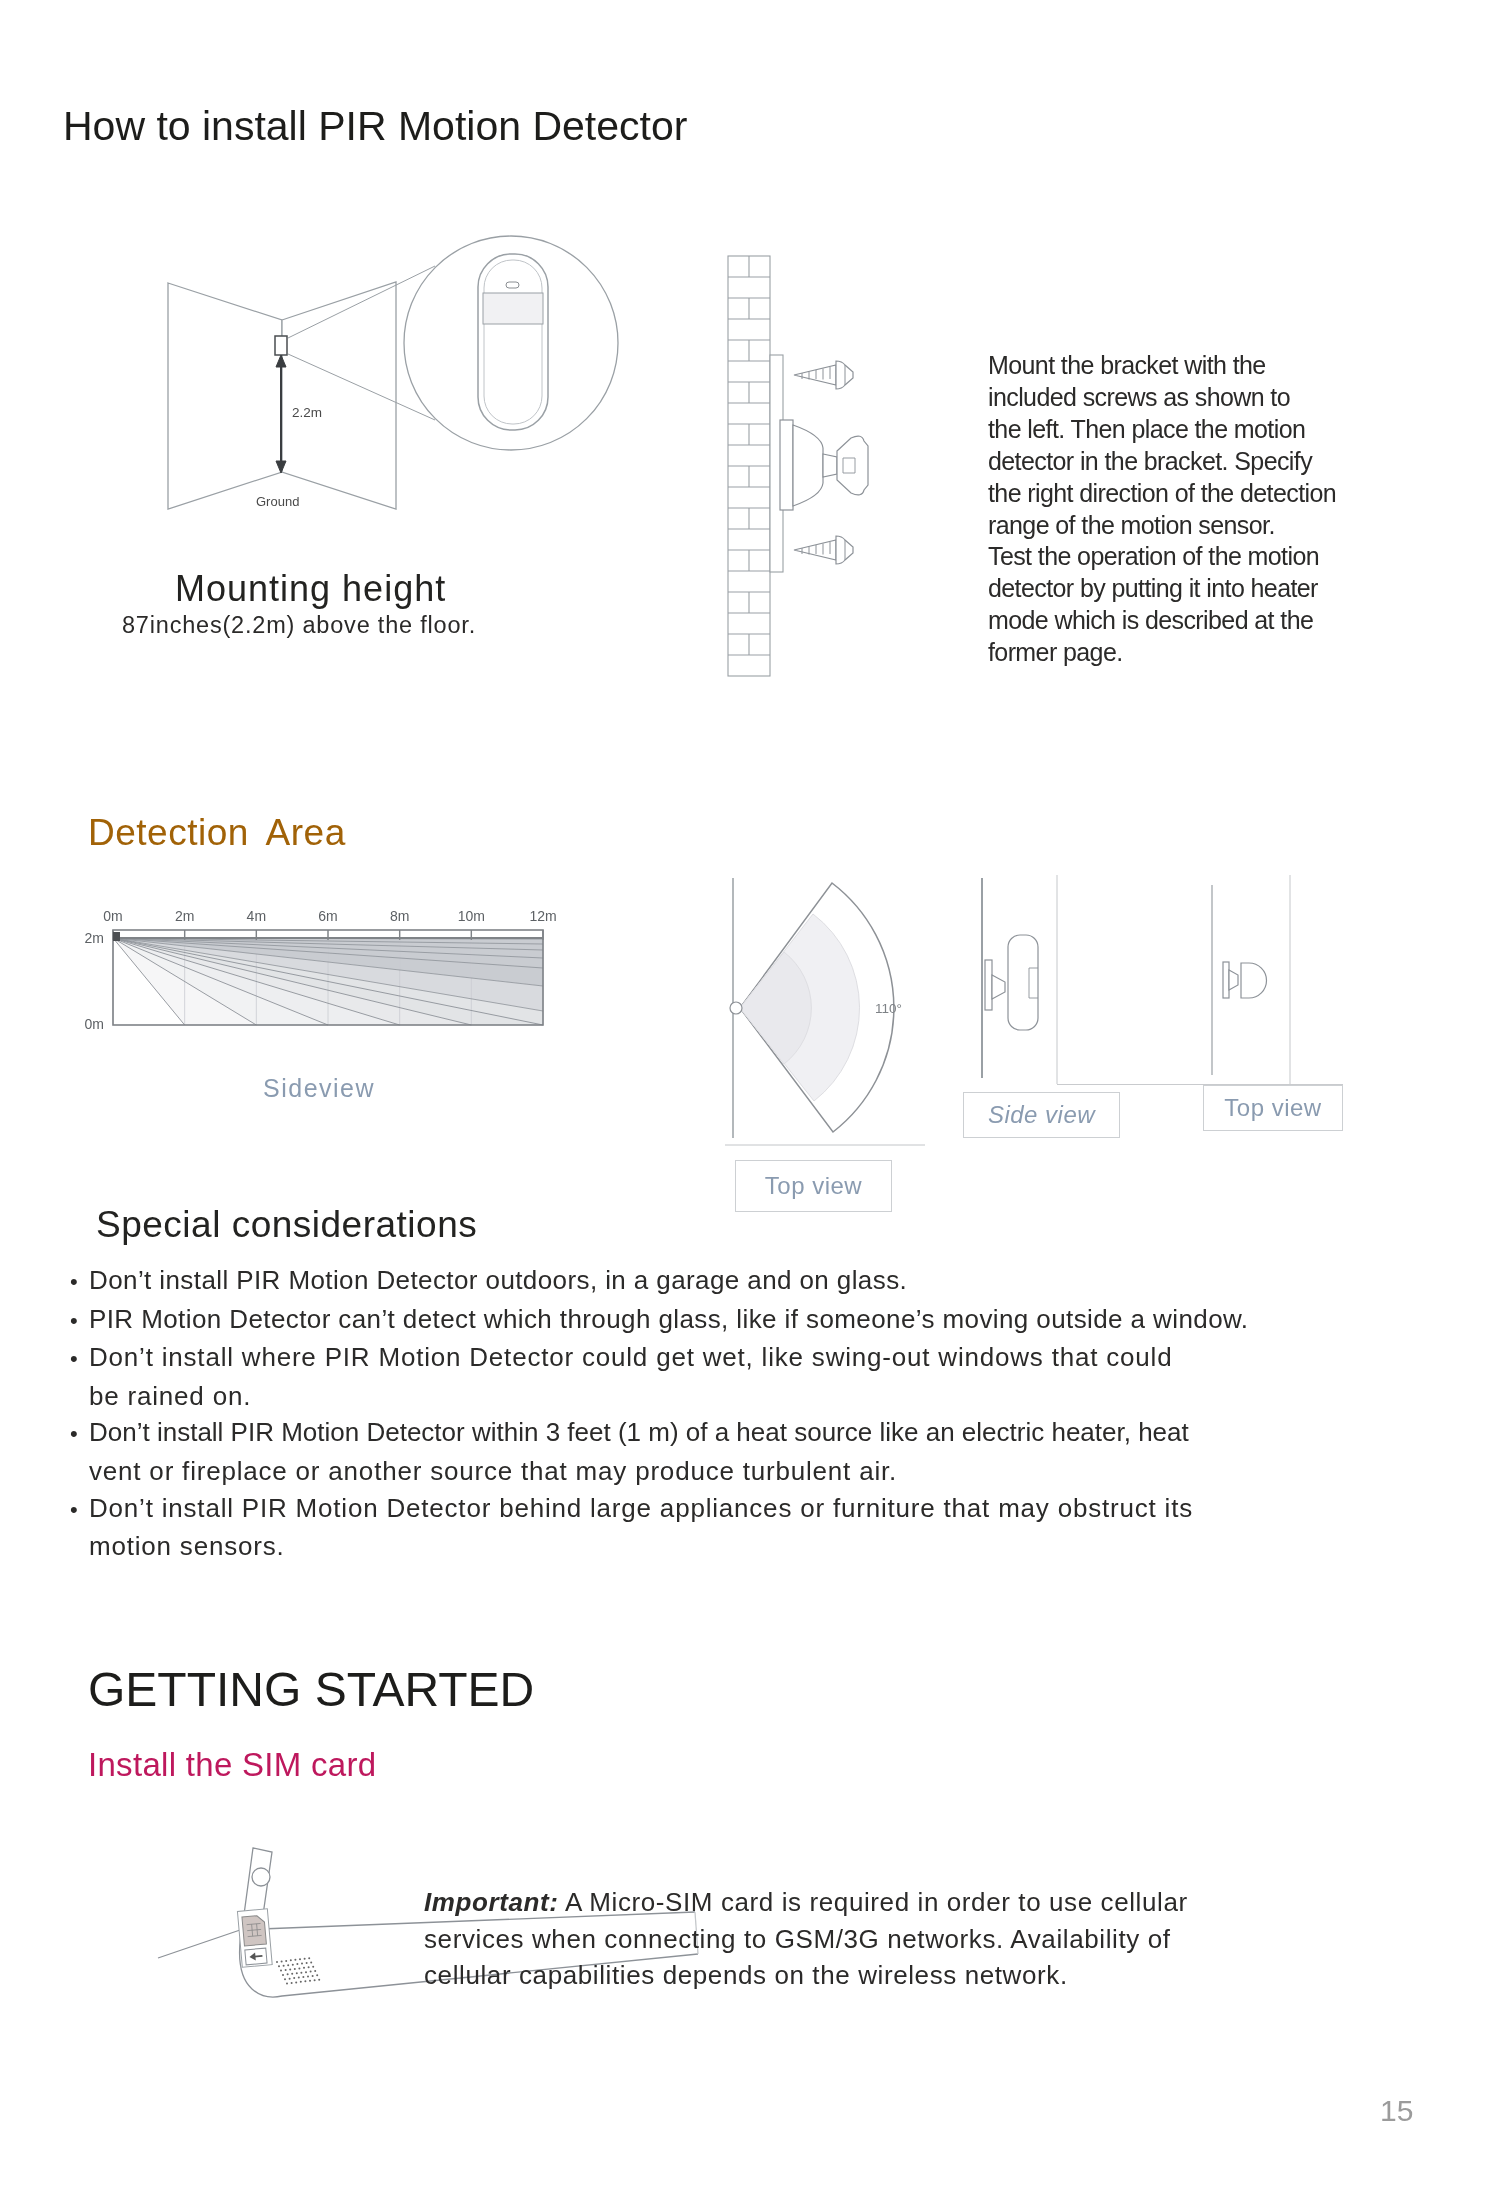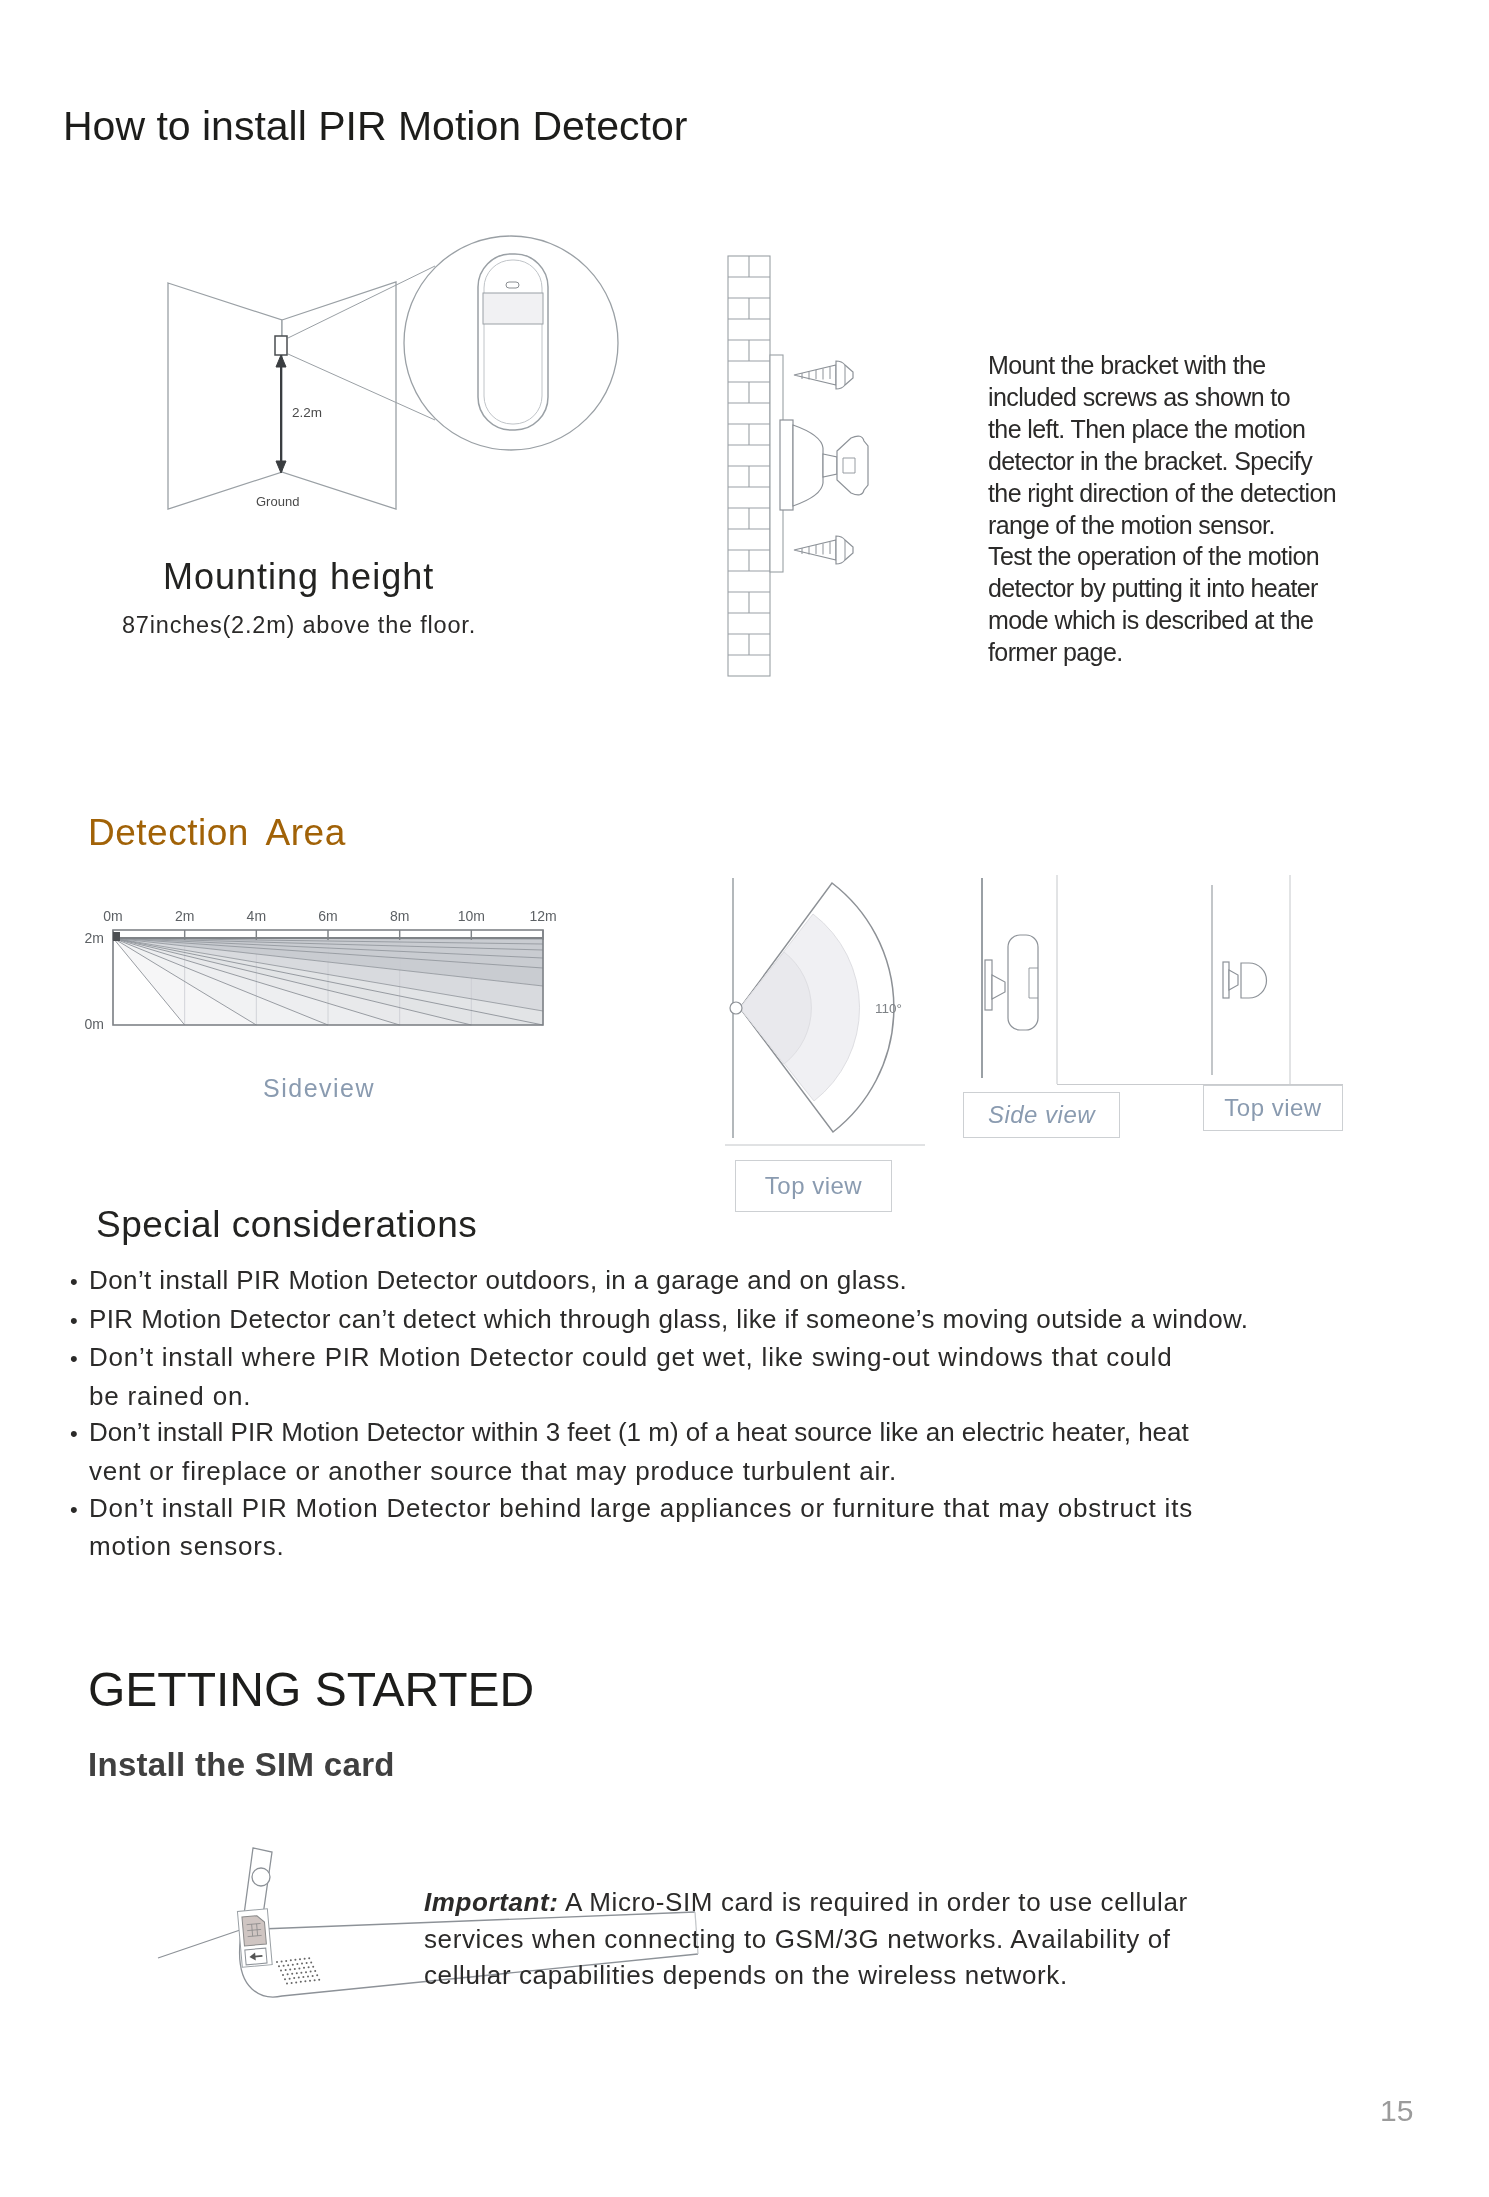--- a/index.html
+++ b/index.html
@@ -5,21 +5,21 @@
   html,body{margin:0;padding:0;background:#e8e8e8;}
   #page{position:relative;width:1489px;height:2197px;background:#ffffff;overflow:hidden;
         font-family:"Liberation Sans",sans-serif;color:#2b2a29;}
   #page *{box-sizing:border-box;}
   svg{position:absolute;overflow:visible;}
   svg text{font-family:"Liberation Sans",sans-serif;}
 
   .title{position:absolute;left:63px;top:76px;font-size:41px;font-weight:400;color:#1d1d1b;letter-spacing:0;}
   .bracket-text{position:absolute;left:988px;top:350px;font-size:25px;line-height:31.9px;
                 letter-spacing:-0.6px;color:#2b2a29;}
-  .mh{position:absolute;left:163px;top:556px;font-size:36px;font-weight:400;letter-spacing:1px;color:#232321;margin:0;}
+  .mh{position:absolute;left:163px;top:556px;font-size:36px;font-weight:400;letter-spacing:1px;color:#232321;margin:12px;}
   .mount-note{position:absolute;left:122px;top:610px;font-size:23.5px;line-height:30.5px;letter-spacing:.8px;}
   .mount-note .l1{padding-left:40px;}
   .da{position:absolute;left:88px;top:812px;font-size:37px;font-weight:400;letter-spacing:.5px;word-spacing:8px;color:#a16207;margin:0;}
   .sc{position:absolute;left:88px;top:1196px;font-size:37px;font-weight:400;letter-spacing:.5px;color:#232321;margin:8px;}
   .sv-label{position:absolute;left:263px;top:1074px;font-size:25px;letter-spacing:1.5px;color:#8a9bb0;}
   .vbox{position:absolute;border:1px solid #cdd0d3;display:flex;align-items:center;justify-content:center;
         font-size:24px;letter-spacing:.5px;color:#8a9bb0;background:#fff;}
   .box1{left:735px;top:1160px;width:157px;height:52px;}
   .box2{left:963px;top:1092px;width:157px;height:46px;font-style:italic;}
   .box3{left:1203px;top:1085px;width:140px;height:46px;}
@@ -27,21 +27,21 @@
 
   .bullets{position:absolute;left:70px;top:1262px;width:1400px;font-size:26px;color:#2b2a29;}
   .bullets .ln{line-height:36.6px;white-space:nowrap;padding-left:19px;}
   .bullets .first{padding-left:19px;}
   .bullets .dot{display:inline-block;width:19px;margin-left:-19px;font-size:22px;}
   .ls-a{letter-spacing:.4px;}
   .ls-b{letter-spacing:.8px;}
   .ls-c{letter-spacing:0;}
 
   .gs{position:absolute;left:88px;top:1662px;font-size:48px;font-weight:400;color:#1d1d1b;margin:0;}
-  .sim{position:absolute;left:88px;top:1746px;font-size:33px;font-weight:700;letter-spacing:.3px;color:#404040;margin:0;}
+  .sim{position:absolute;left:88px;top:1746px;font-size:33px;font-weight:400;letter-spacing:.3px;color:#be185d;margin:0;}
   .important{position:absolute;left:424px;top:1884px;font-size:26px;line-height:36.5px;letter-spacing:.6px;}
   .important .b{font-weight:bold;font-style:italic;}
   .pagenum{position:absolute;left:1380px;top:2094px;font-size:30px;color:#9b9b9b;}
 </style>
 </head>
 <body>
 
 <div id="page">
 
   <h1 class="title">How to install PIR Motion Detector</h1>

